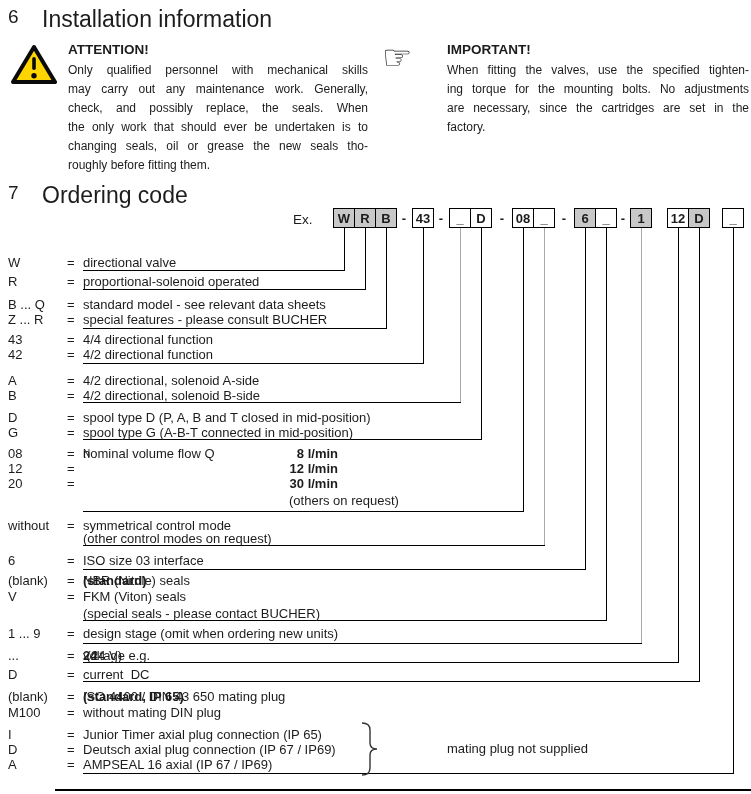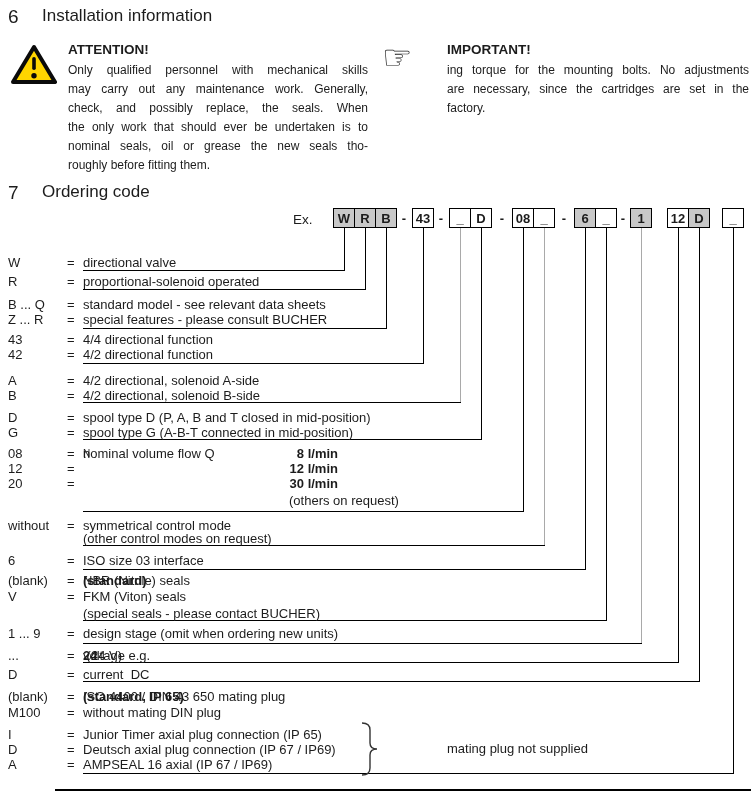--- a/index.html
+++ b/index.html
@@ -1,20 +1,20 @@
 <!DOCTYPE html>
 <html><head>
 <meta charset="utf-8">
 <style>
   html,body{margin:0;padding:0;background:#ffffff;}
   .page{position:relative;width:751px;height:794px;background:#fff;overflow:hidden;
         font-family:"Liberation Sans", sans-serif;color:#1c1c1c;}
   .abs{position:absolute;}
   .h-num{position:absolute;left:8px;font-size:19px;}
-  .h-title{position:absolute;left:42px;font-size:17px;}
+  .h-title{position:absolute;left:42px;font-size:23px;}
   .note-title{font-weight:bold;font-size:13.5px;}
   .note-line{font-size:12px;line-height:19px;text-align:justify;}
   .note-line.j{text-align-last:justify;}
   .row{position:absolute;left:0;width:751px;height:15px;font-size:13px;}
   .row span{position:absolute;top:0;line-height:14px;white-space:pre;}
   .lbl{left:8px;}
   .eq{left:67px;}
   .desc{left:83px;}
   .val{left:260px;width:78px;text-align:right;font-weight:bold;}
   .val2{left:289px;}
@@ -44,27 +44,28 @@
     <path d="M23,3 L44,38 L2,38 Z" fill="#FFD500" stroke="#0a0a0a" stroke-width="4" stroke-linejoin="round"></path>
     <rect x="21.2" y="13" width="3.6" height="13" rx="1.8" fill="#0a0a0a"></rect>
     <circle cx="23" cy="31.8" r="2.7" fill="#0a0a0a"></circle>
   </svg>
   <div class="abs note-title" style="left:68px;top:42px">ATTENTION!</div>
   <div class="abs" style="left:68px;top:61px;width:300px">
     <div class="note-line j">Only qualified personnel with mechanical skills</div>
     <div class="note-line j">may carry out any maintenance work. Generally,</div>
     <div class="note-line j">check, and possibly replace, the seals. When</div>
     <div class="note-line j">the only work that should ever be undertaken is to</div>
-    <div class="note-line j">nominal seals, oil or grease the new seals tho-</div>
+    <div class="note-line j">changing seals, oil or grease the new seals tho-</div>
     <div class="note-line">roughly before fitting them.</div>
   </div>
 
   <div class="hand">☞</div>
   <div class="abs note-title" style="left:447px;top:42px">IMPORTANT!</div>
   <div class="abs" style="left:447px;top:61px;width:302px">
+    <div class="note-line j">When fitting the valves, use the specified tighten-</div>
     <div class="note-line j">ing torque for the mounting bolts. No adjustments</div>
     <div class="note-line j">are necessary, since the cartridges are set in the</div>
     <div class="note-line">factory.</div>
   </div>
 
   <div class="h-num" style="top:182px">7</div>
   <div class="h-title" style="top:182px">Ordering code</div>
 
   <div class="exlbl">Ex.</div>
 

